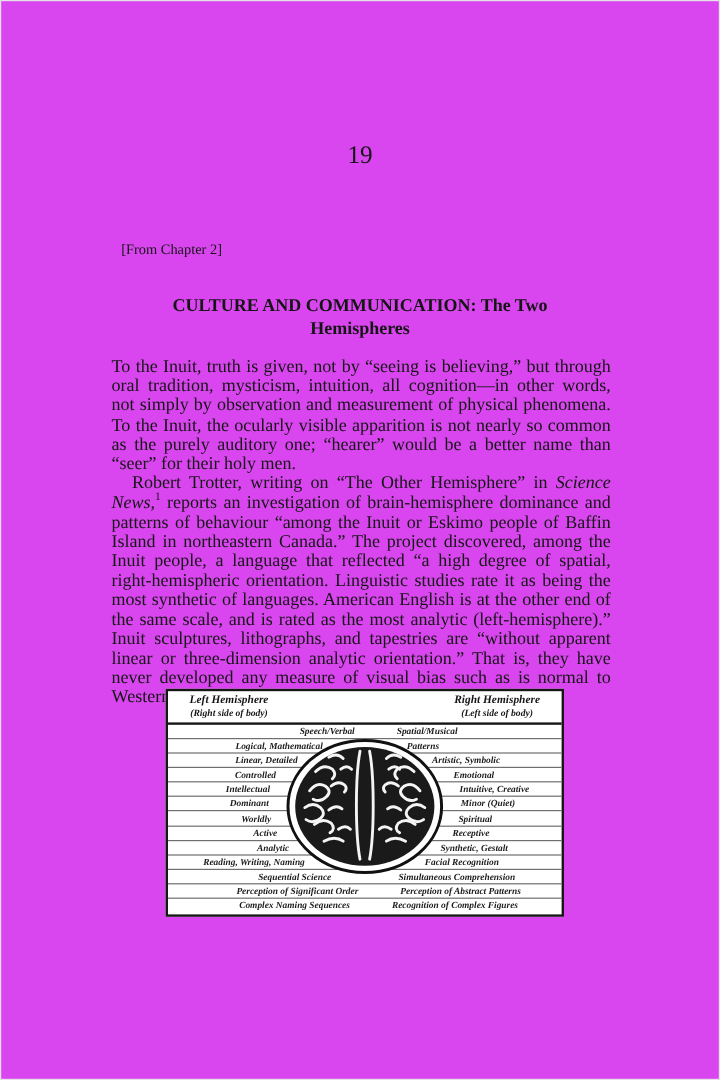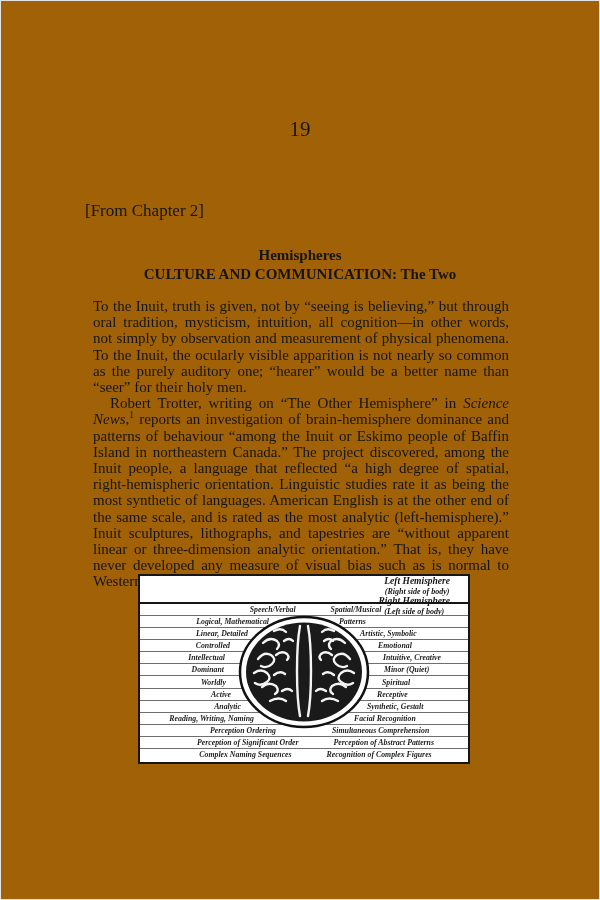--- a/index.html
+++ b/index.html
@@ -1,36 +1,36 @@
 <!DOCTYPE html>
 <html><head>
 <meta charset="utf-8">
 <style>
   html,body { margin:0; padding:0; background:#ffffff; }
   .page {
-    position:relative; width:600px; height:900px; background:#a16207;
+    position:relative; width:600px; height:900px; background:#d946ef;
     font-family:"Liberation Serif","DejaVu Serif",serif; color:#151515;
     box-sizing:border-box; border:1px solid #e3e3e3; overflow:hidden;
   }
   .chapter-number { position:absolute; top:116px; left:0; right:0; text-align:center; font-size:21px; }
   .chapter-title  { position:absolute; top:140px; left:0; right:0; text-align:center; font-size:27px; }
-  .source-note    { position:absolute; top:200px; left:84px; font-size:17px; }
+  .source-note    { position:absolute; top:200px; left:100px; font-size:12px; }
   .section-heading{ position:absolute; top:245px; left:90px; right:90px; text-align:center;
                     font-weight:bold; font-size:15px; line-height:19px; }
   .body-copy { position:absolute; top:297px; left:92px; width:416px;
                font-size:15px; line-height:16.2px; text-align:justify; }
   .body-copy p { margin:0; }
   .body-copy p.indent { text-indent:17px; }
   .em { font-style:italic; }
   sup.fn { font-size:9.5px; vertical-align:super; line-height:0; }
 
   .figure { position:absolute; top:573px; left:137px; width:332px; height:190px;
             border:2px solid #161616; box-sizing:border-box; background:#fff; }
-  .fig-header { height:28px; display:flex; justify-content:space-between; align-items:flex-end;
-                padding:0 18px; border-bottom:2px solid #161616; box-sizing:border-box;flex-direction:column; }
+  .fig-header { height:28px; display:flex; justify-content:space-between; align-items:center;
+                padding:0 18px; border-bottom:2px solid #161616; box-sizing:border-box; }
   .fh-block { text-align:center; font-style:italic; font-weight:bold; line-height:1.15; }
   .fh-title { font-size:9.5px; }
   .fh-sub   { font-size:8px; }
   .fig-rows { position:relative; height:156px; display:flex; flex-direction:column; }
   .frow { flex:1; display:flex; align-items:center; border-bottom:1px solid #6f6f6f;
           font-size:7.8px; font-style:italic; font-weight:bold; color:#1c1c1c; }
   .frow:last-child { border-bottom:none; }
   .frow .cell { flex:1 1 0; position:relative; z-index:3; white-space:nowrap; overflow:visible; }
   .cell.l { text-align:right; }
   .cell.r { text-align:left; }
@@ -44,22 +44,22 @@
 </style>
 </head>
 <body>
 
 <div class="page">
 
   <div class="chapter-number">19</div>
   <div class="source-note">[From Chapter 2]</div>
 
   <div class="section-heading">
+    <div>CULTURE AND COMMUNICATION: The Two</div>
     <div>Hemispheres</div>
-    <div>CULTURE AND COMMUNICATION: The Two</div>
   </div>
 
   <div class="body-copy">
     <p>To the Inuit, truth is given, not by “seeing is believing,” but through oral tradition, mysticism, intuition, all cognition—in other words, not simply by observation and measurement of physical phenomena. To the Inuit, the ocularly visible apparition is not nearly so common as the purely auditory one; “hearer” would be a better name than “seer” for their holy men.</p>
     <p class="indent"><span>Robert Trotter, writing on “The Other Hemisphere” in </span><span class="em">Science News,</span><sup class="fn">1</sup><span> reports an investigation of brain-hemisphere dominance and patterns of behaviour “among the Inuit or Eskimo people of Baffin Island in northeastern Canada.” The project discovered, among the Inuit people, a language that reflected “a high degree of spatial, right-hemispheric orientation. Linguistic studies rate it as being the most synthetic of languages. American English is at the other end of the same scale, and is rated as the most analytic (left-hemisphere).” Inuit sculptures, lithographs, and tapestries are “without apparent linear or three-dimension analytic orientation.” That is, they have never developed any measure of visual bias such as is normal to Western culture.</span></p>
   </div>
 
   <div class="figure">
     <div class="fig-header">
       <div class="fh-block">
@@ -145,21 +145,21 @@
         <div class="cell l">Analytic</div>
         <div class="spacer" style="width:126px"></div>
         <div class="cell r">Synthetic, Gestalt</div>
       </div>
       <div class="frow">
         <div class="cell l">Reading, Writing, Naming</div>
         <div class="spacer" style="width:100px"></div>
         <div class="cell r">Facial Recognition</div>
       </div>
       <div class="frow">
-        <div class="cell l">Perception Ordering</div>
+        <div class="cell l">Sequential Science</div>
         <div class="spacer" style="width:56px"></div>
         <div class="cell r">Simultaneous Comprehension</div>
       </div>
       <div class="frow centered">
         <span class="cspan">Perception of Significant Order</span>
         <span class="cspan">Perception of Abstract Patterns</span>
       </div>
       <div class="frow centered">
         <span class="cspan">Complex Naming Sequences</span>
         <span class="cspan">Recognition of Complex Figures</span>

